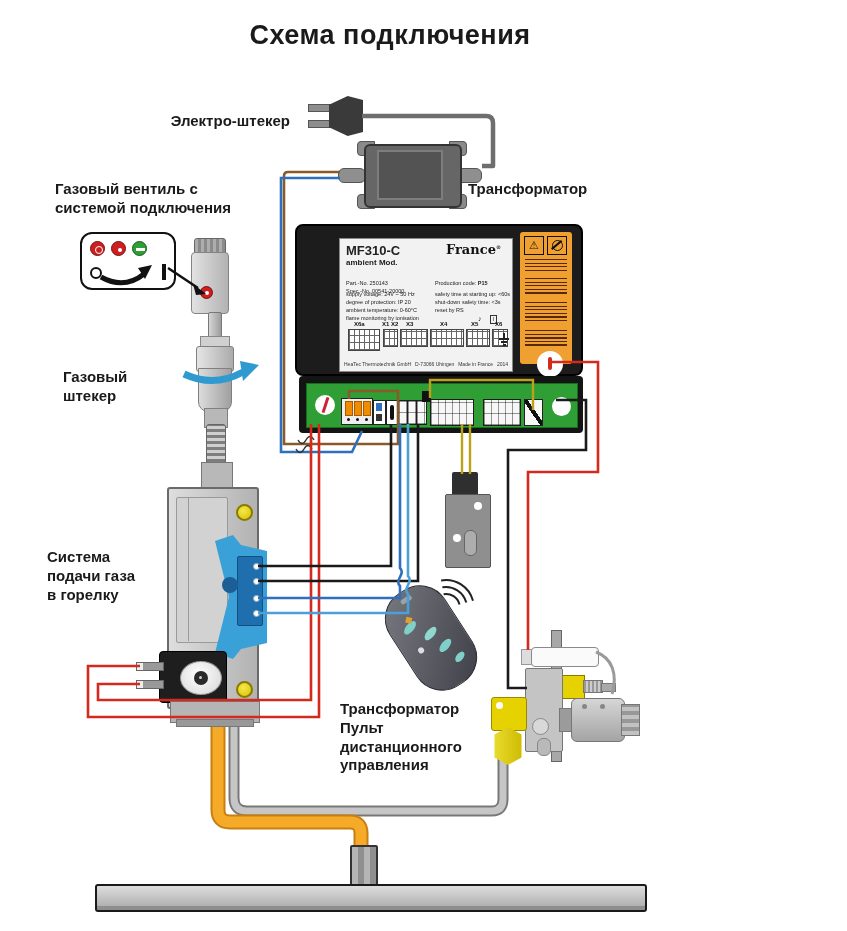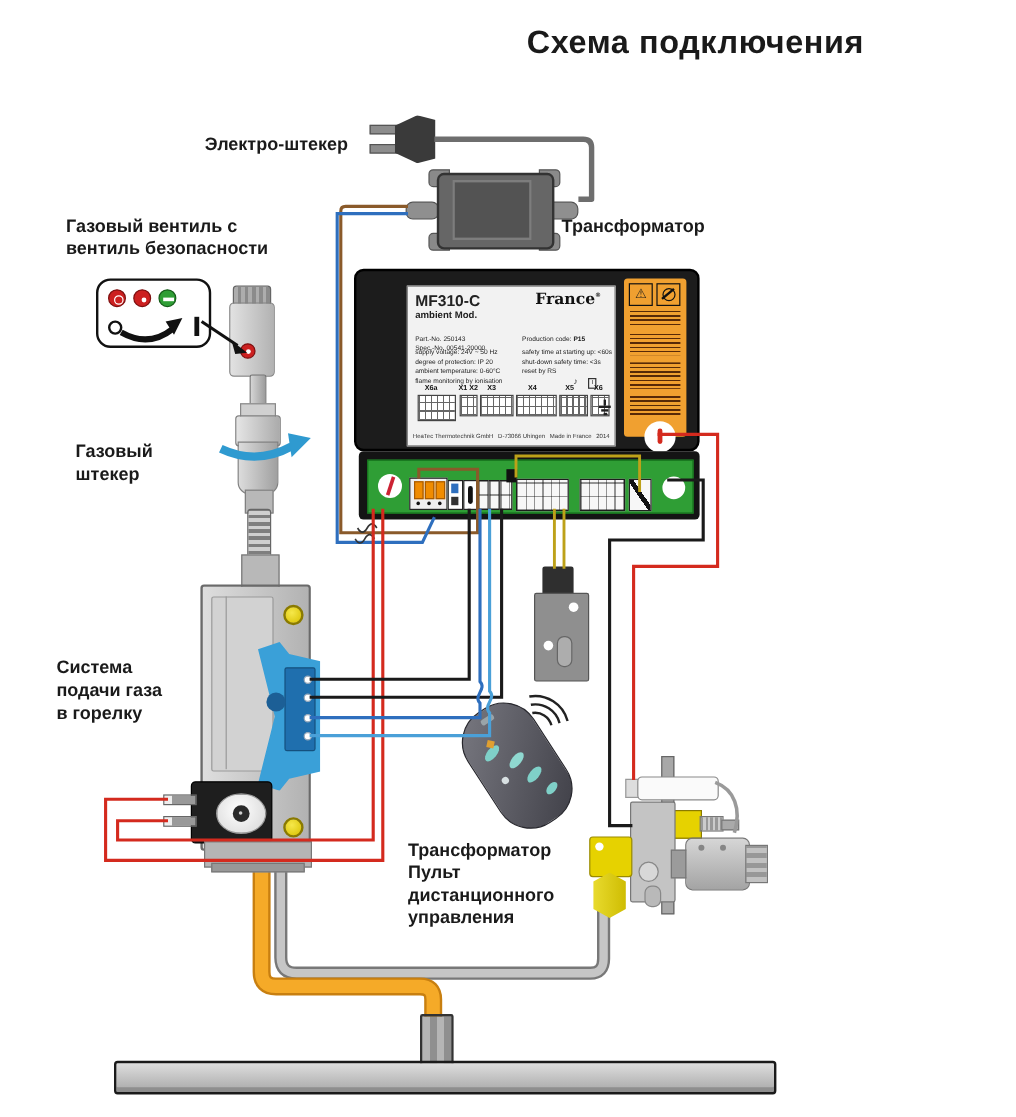--- a/index.html
+++ b/index.html
@@ -1,20 +1,20 @@
 <!DOCTYPE html>
 <html><head>
 <meta charset="utf-8">
 <style>
   html,body{margin:0;padding:0;background:#fff;}
   #stage{position:relative;width:847px;height:931px;background:#fff;overflow:hidden;
          font-family:"Liberation Sans",sans-serif;color:#1a1a1a;}
   .abs{position:absolute;}
   .lbl{position:absolute;font-weight:bold;font-size:15px;line-height:1.25;white-space:pre-line;z-index:6;}
-  #title{position:absolute;left:60px;top:20px;width:660px;text-align:right;
+  #title{position:absolute;left:60px;top:20px;width:660px;text-align:center;
          font-size:27px;font-weight:bold;letter-spacing:.5px;z-index:6;}
   svg{position:absolute;left:0;top:0;pointer-events:none;}
   #pipes{z-index:1;} #wires{z-index:5;}
   .dev{position:absolute;z-index:2;}
   
   .tblock{position:absolute;background:#f7f7f7;border:1px solid #1d1d1d;
     background-image:repeating-linear-gradient(90deg,rgba(0,0,0,.4) 0 1px,transparent 1px 7px),
                      repeating-linear-gradient(0deg,rgba(0,0,0,.4) 0 1px,transparent 1px 11px);}
   
   .lblock{position:absolute;background:#fff;border:1px solid #444;
@@ -313,21 +313,21 @@
       <path d="M443.6,594.2 A14,14 0 0 1 459.5,604.4"></path>
       <path d="M442.4,587.3 A21,21 0 0 1 466.3,602.6"></path>
       <path d="M441.1,580.4 A28,28 0 0 1 473,600.8"></path>
     </g>
   </svg>
 
   <div id="title">Схема подключения</div>
   <div class="lbl" style="left:150px;top:112px;width:140px;text-align:right;">Электро-штекер</div>
   <div class="lbl" style="left:468px;top:180px;">Трансформатор</div>
   <div class="lbl" style="left:55px;top:180px;width:210px;">Газовый вентиль с
-вентиль безопасности</div>
+системой подключения</div>
   <div class="lbl" style="left:63px;top:368px;width:100px;">Газовый
 штекер</div>
   <div class="lbl" style="left:47px;top:548px;width:130px;">Система
 подачи газа
 в горелку</div>
   <div class="lbl" style="left:340px;top:700px;width:160px;">Трансформатор
 Пульт
 дистанционного
 управления</div>
 </div>

